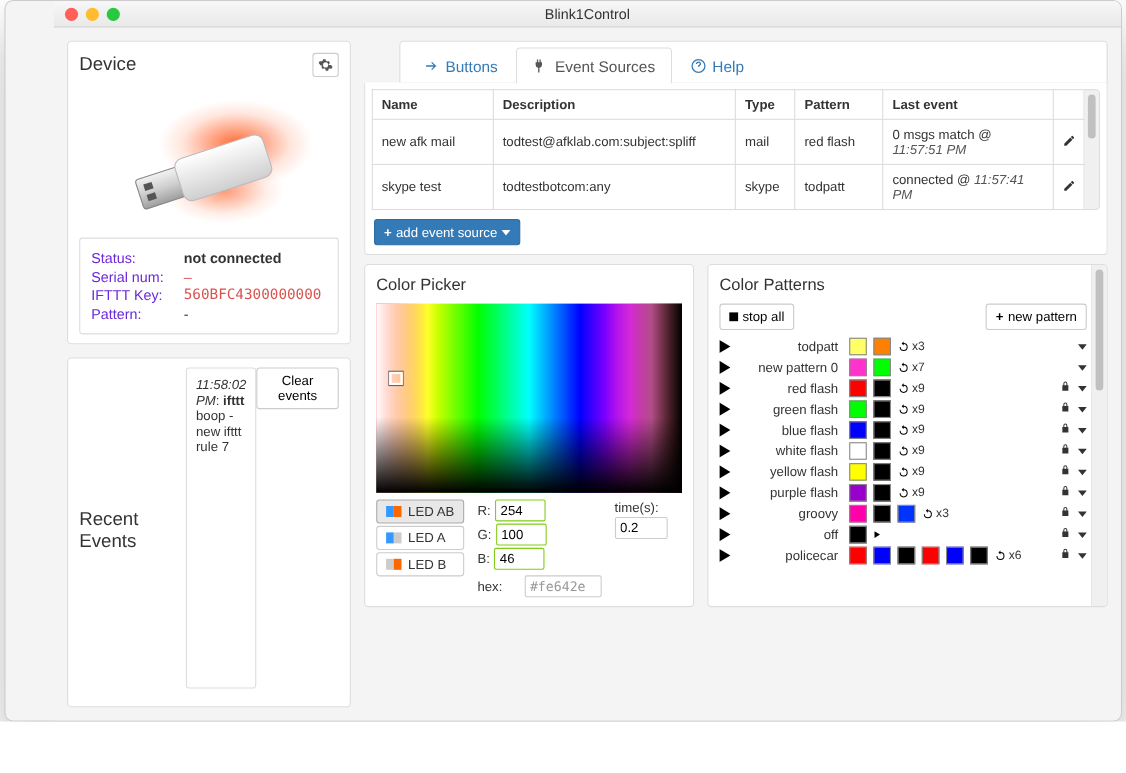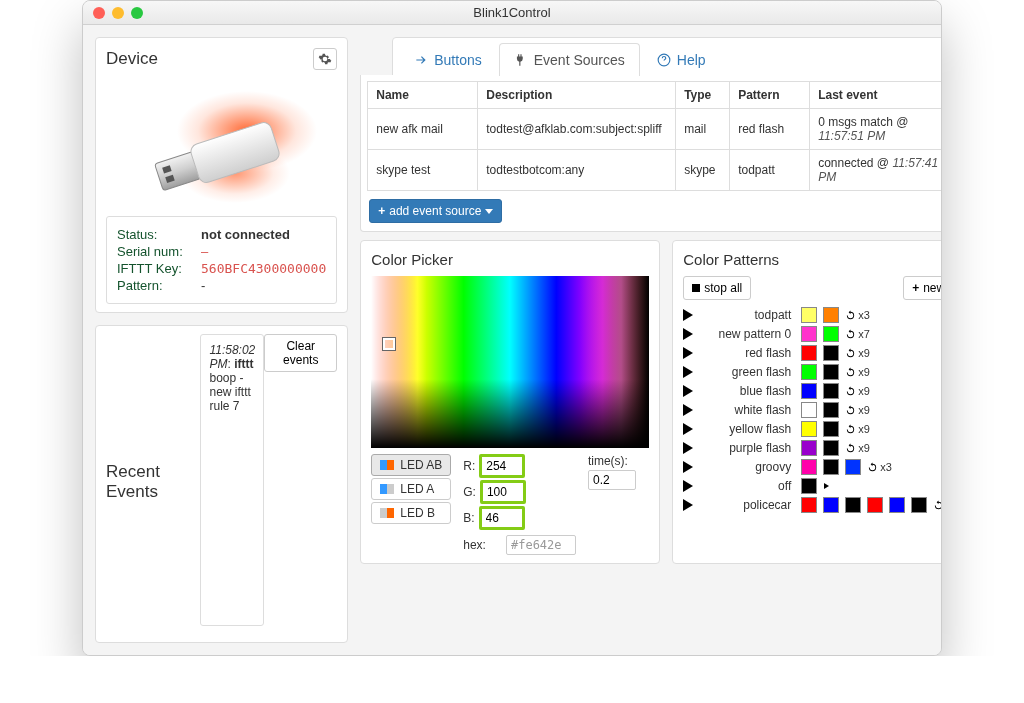--- a/index.html
+++ b/index.html
@@ -1,31 +1,31 @@
 <!DOCTYPE html>
 <html><head>
 <meta charset="utf-8">
 <style>
   * { box-sizing: border-box; }
   html, body { margin:0; padding:0; font-family: "Helvetica Neue", Helvetica, Arial, sans-serif; font-size:13px; color:#333; background:#fff; }
-  .window { width:860px; margin:0 auto; border:1px solid #ccc; border-radius:8px; overflow:hidden; box-shadow:0 25px 50px rgba(0,0,0,.25); background:#f4f4f4; }
+  .window { width:1016px; margin:0 auto; border:1px solid #ccc; border-radius:8px; overflow:hidden; box-shadow:0 25px 50px rgba(0,0,0,.25); background:#f4f4f4;padding-left:44px; }
   .titlebar { height:24px; background:linear-gradient(#f7f7f7,#e9e9e9); border-bottom:1px solid #d0d0d0; display:flex; align-items:center; position:relative; }
   .traffic { display:flex; gap:7px; padding-left:10px; }
   .traffic span { width:12px; height:12px; border-radius:50%; display:inline-block; }
   .t-red { background:#ff5f57; } .t-yellow { background:#febc2e; } .t-green { background:#28c840; }
   .titlebar .title { position:absolute; left:0; right:0; text-align:center; font-size:13px; color:#333; }
   .content { display:flex; padding:12px; gap:12px; background:#f4f4f4; min-height:630px; }
   .left-col { width:258px; display:flex; flex-direction:column; gap:12px; }
   .panel { background:#fff; border:1px solid #ddd; border-radius:4px; padding:8px 10px; }
   .panel-title { font-size:17px; margin:2px 0 6px 0; display:flex; align-items:center; justify-content:space-between; }
   .gear-btn { width:24px; height:22px; border:1px solid #ccc; border-radius:3px; display:flex; align-items:center; justify-content:center; cursor:pointer; background:#fff;}
   .device-img-wrap { height:140px; display:flex; align-items:center; justify-content:center; }
   .device-status-box { border:1px solid #ddd; border-radius:3px; padding:8px 10px; font-size:13px; }
   .device-status-box .row { display:flex; margin:2px 0; }
-  .device-status-box .lbl { width:84px; color:#14532d; }
+  .device-status-box .lbl { width:84px; color:#6d28d9; }
   .device-status-box .val {}
   .val-red { color:#d9534f; }
   .val-bold { font-weight:600; }
   .recent-events-list { border:1px solid #ddd; border-radius:3px; padding:8px; min-height:170px; margin-bottom:8px; }
   .recent-events-list .ev { font-size:12px; color:#333; }
   .recent-events-list .ev em { font-style:italic; color:#333; }
   .btn { display:inline-flex; align-items:center; gap:4px; border:1px solid #ccc; background:#fff; border-radius:3px; padding:4px 8px; cursor:pointer; font-size:12px; }
   .btn-primary { background:#337ab7; border-color:#2e6da4; color:#fff; }
   .right-col { flex:1; display:flex; flex-direction:column; gap:8px; }
   .tabs { display:flex; border-bottom:1px solid #ddd; background:#fff; border:1px solid #ddd; border-radius:4px 4px 0 0; padding-top:4px; padding-left:6px; gap:2px;margin-left:32px; }
@@ -54,21 +54,21 @@
   .swatch-area::after { content:""; position:absolute; inset:0; background:linear-gradient(to bottom, rgba(0,0,0,0) 60%, #000 100%), linear-gradient(to right, rgba(0,0,0,0) 75%, rgba(128,128,128,.6) 90%, #000 100%);}
   .picker-cursor { position:absolute; left:12px; top:62px; width:12px; height:12px; border:2px solid #fff; box-shadow:0 0 0 1px #666; }
   .picker-row { display:flex; gap:12px; margin-top:6px; }
   .led-group { display:flex; flex-direction:column; gap:2px; }
   .led-btn { display:flex; align-items:center; gap:6px; border:1px solid #ccc; border-radius:3px; padding:3px 8px; font-size:12px; cursor:pointer; min-width:78px; }
   .led-btn.active { background:#e8e8e8; border-color:#aaa; }
   .led-swatch { display:inline-flex; }
   .led-swatch span { width:7px; height:10px; display:inline-block; }
   .rgb-col { display:flex; flex-direction:column; gap:2px; font-size:12px;}
   .rgb-col .rgbrow { display:flex; align-items:center; gap:4px; }
-  .rgb-col input { width:46px; font-size:12px; padding:2px 4px; border:3px solid #84cc16; border-radius:2px; }
+  .rgb-col input { width:46px; font-size:12px; padding:2px 4px; border:1px solid #84cc16; border-radius:2px; }
   .hex-row { display:flex; align-items:center; gap:20px; margin-top:3px; font-size:12px;}
   .hex-row input { width:70px; font-size:12px; padding:2px 4px; border:1px solid #ccc; border-radius:2px; color:#999; font-family:monospace; }
   .time-col { font-size:12px; }
   .time-col input { width:48px; font-size:12px; padding:2px 4px; border:1px solid #ccc; border-radius:2px; margin-top:2px;}
   .patterns-head { display:flex; justify-content:space-between; margin-bottom:6px; }
   .patterns-list { display:flex; flex-direction:column; gap:1px; max-height:230px; overflow:hidden;}
   .patt-row { display:flex; align-items:center; gap:6px; padding:1px 0; font-size:12px; }
   .play-tri { width:0; height:0; border-top:6px solid transparent; border-bottom:6px solid transparent; border-left:10px solid #000; cursor:pointer;}
   .patt-name { width:96px; text-align:right; padding-right:4px; }
   .color-chip { width:16px; height:16px; display:inline-block; border:1px solid #888; }

